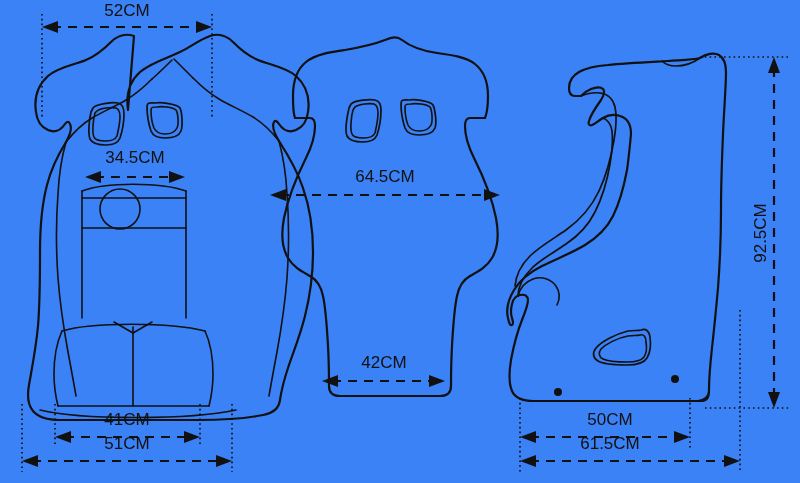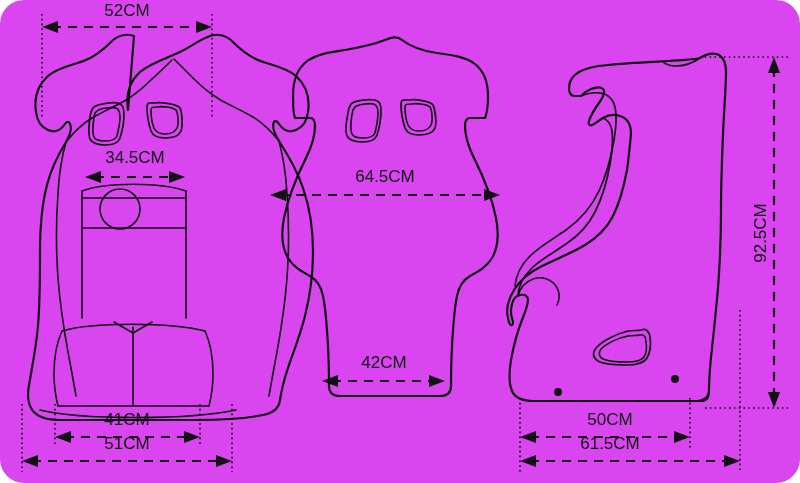--- a/index.html
+++ b/index.html
@@ -7,23 +7,22 @@
     padding: 0;
     background: #ffffff;
   }
   body {
     font-family: "Liberation Sans", sans-serif;
   }
   #stage {
     position: relative;
     width: 800px;
     height: 483px;
-    background: #d946ef;
+    background: #3b82f6;
     overflow: hidden;
-    border-radius: 24px;
   }
   #drawing {
     position: absolute;
     left: 0;
     top: 0;
     width: 800px;
     height: 483px;
   }
   .dim-text {
     font-family: "Liberation Sans", sans-serif;

